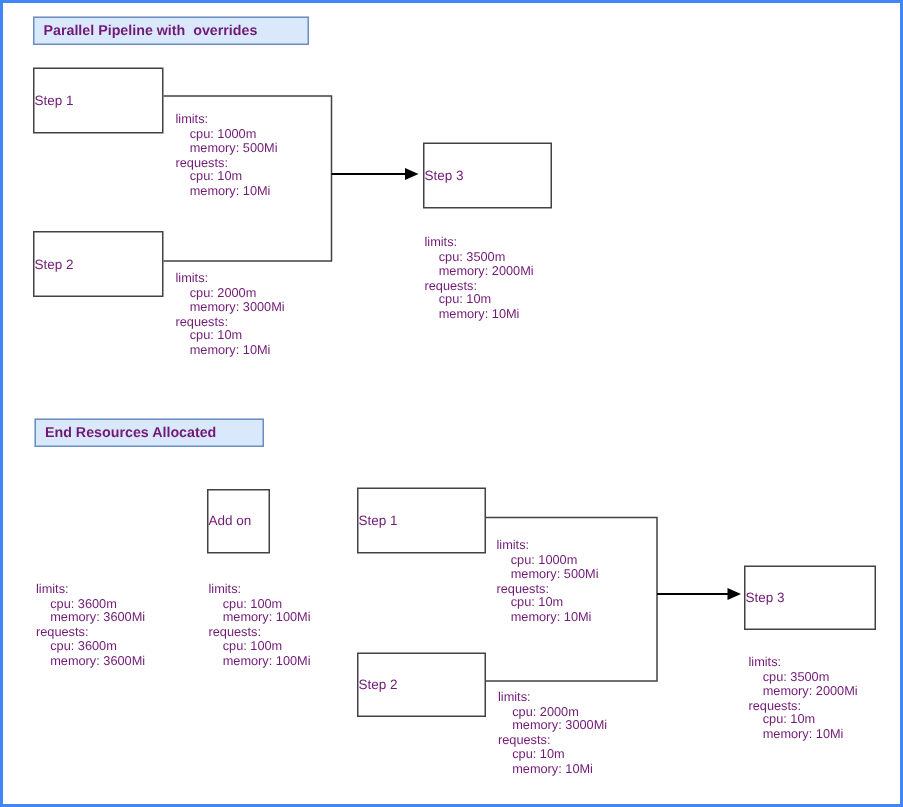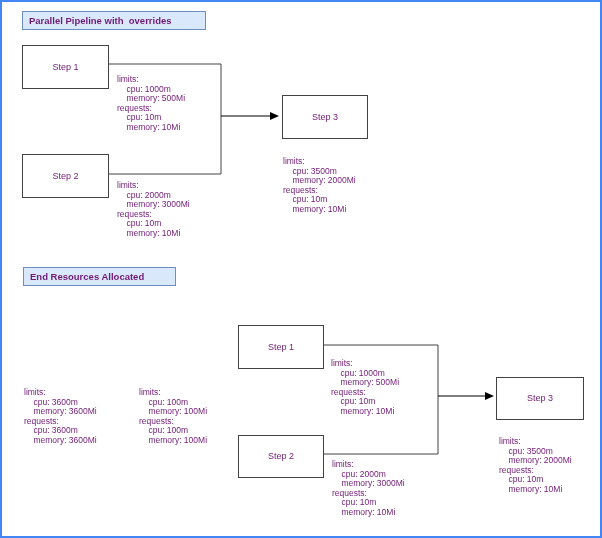--- a/index.html
+++ b/index.html
@@ -30,21 +30,21 @@
     align-items: center;
     padding-left: 6px;
   }
   .node {
     position: absolute;
     box-sizing: border-box;
     background: #ffffff;
     border: 1px solid var(--node-border, #424242);
     display: flex;
     align-items: center;
-    justify-content: center;
+    justify-content: flex-start;
     font-size: 9px;
     text-align: center;
   }
   .node .lbl { white-space: pre-line; line-height: 13px; }
   .res {
     position: absolute;
     font-size: 8.5px;
     line-height: 9.5px;
     white-space: pre;
   }
@@ -93,23 +93,26 @@
     cpu: 10m
     memory: 10Mi</div>
 
   <div class="res" style="left:281px;top:155px">limits:
     cpu: 3500m
     memory: 2000Mi
 requests:
     cpu: 10m
     memory: 10Mi</div>
 
-  <div class="hdr" style="left:21px;top:265px;width:153px;height:19px">End Resources Allocated</div>
+  <div class="hdr" style="left:21px;top:277px;width:153px;height:19px">End Resources Allocated</div>
 
 
+  <div class="node" style="left:136px;top:324px;width:42px;height:43px">
+    <span class="lbl">Add on</span>
+  </div>
 
   <div class="node" style="left:236px;top:323px;width:86px;height:44px">
     <span class="lbl">Step 1</span>
   </div>
 
   <div class="node" style="left:236px;top:433px;width:86px;height:43px">
     <span class="lbl">Step 2</span>
   </div>
 
   <div class="node" style="left:494px;top:375px;width:88px;height:43px">

